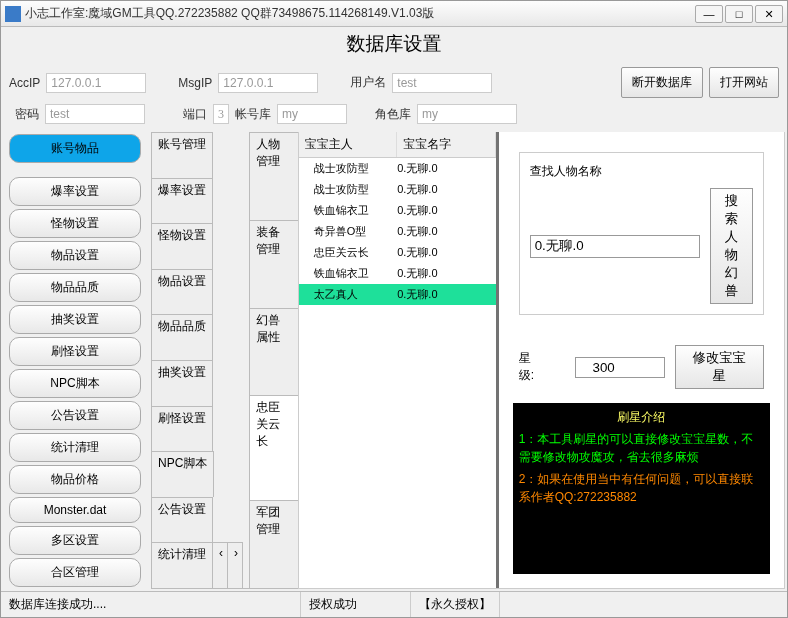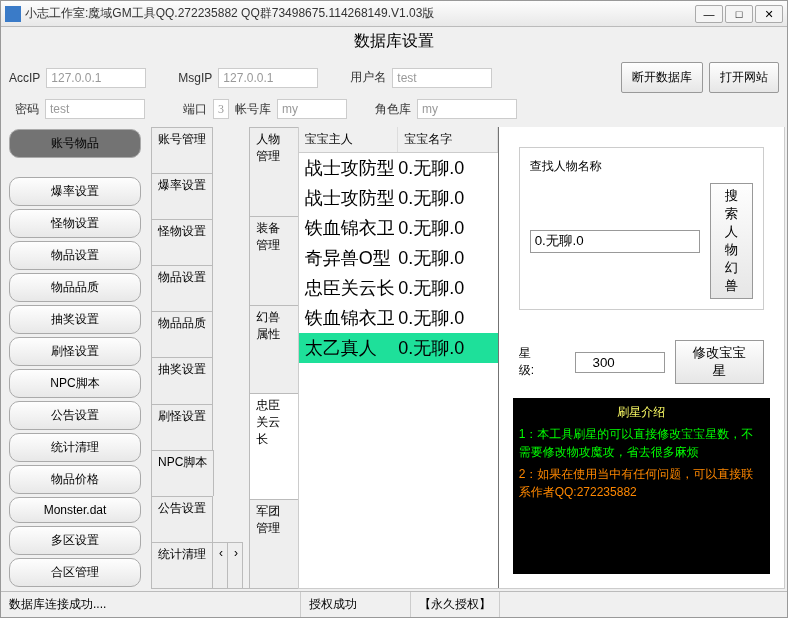--- a/index.html
+++ b/index.html
@@ -3,40 +3,40 @@
 <meta charset="utf-8">
 <style>
 * { box-sizing: border-box; margin: 0; padding: 0; }
 body { font-family: "Microsoft YaHei", SimSun, sans-serif; font-size: 12px; background: #fff; }
 .window { width: 788px; height: 618px; border: 1px solid #999; background: #f0f0f0; display: flex; flex-direction: column; }
 .titlebar { height: 26px; background: linear-gradient(#fdfdfd, #e8e8e8); display: flex; align-items: center; padding: 0 4px; border-bottom: 1px solid #bbb; }
 .title-icon { width: 16px; height: 16px; background: #3a7bc8; margin-right: 4px; }
 .title-text { flex: 1; font-size: 12px; color: #333; }
 .win-controls { display: flex; gap: 2px; }
 .win-btn { width: 28px; height: 18px; border: 1px solid #aaa; background: #f5f5f5; font-size: 11px; text-align: center; line-height: 16px; border-radius: 2px; cursor: pointer; }
-.subtitle { text-align: center; font-size: 16px; padding: 4px 6px; background: #f0f0f0; }
+.subtitle { text-align: center; font-size: 19px; padding: 4px 6px; background: #f0f0f0; }
 .conn-row { display: flex; align-items: center; padding: 6px 8px; gap: 6px; background: #f0f0f0; }
 .conn-label { font-size: 12px; color: #333; }
 .conn-input { border: 1px solid #ccc; background: #fff; padding: 2px 4px; font-size: 12px; height: 20px; color: #999; }
 .conn-btn { border: 1px solid #999; background: linear-gradient(#fefefe, #e6e6e6); padding: 6px 10px; font-size: 12px; cursor: pointer; border-radius: 2px; }
 .main-area { flex: 1; display: flex; background: #f0f0f0; overflow: hidden; }
 .sidebar { width: 148px; padding: 4px 8px; display: flex; flex-direction: column; gap: 3px; overflow-y: auto; }
 .side-btn { border: 1px solid #aaa; background: linear-gradient(#fefefe, #e8e8e8); border-radius: 10px; padding: 5px 0; text-align: center; font-size: 12px; cursor: pointer; }
-.side-btn.active { background: #737373; }
+.side-btn.active { background: #0ea5e9; }
 .side-gap { height: 48px; }
 .content { flex: 1; display: flex; flex-direction: row; padding: 2px; }
 .tabs { display: flex; flex-wrap: wrap; border-bottom: 1px solid #bbb; }
 .tab { border: 1px solid #bbb; border-bottom: none; background: #eee; padding: 3px 6px; font-size: 12px; margin-right: -1px; cursor: pointer; }
 .tab.active { background: #fff; }
 .tab-nav { width: 16px; text-align: center; }
 .content-body { flex: 1; background: #fff; display: flex; border: 1px solid #ccc; border-top: none; }
-.left-panel { width: 200px; border-right: 1px solid #737373; }
+.left-panel { width: 200px; border-right: 3px solid #737373; }
 .table-head { display: flex; background: #f0f0f0; border-bottom: 1px solid #ccc; }
 .th { flex: 1; padding: 4px 6px; font-size: 12px; border-right: 1px solid #ddd; }
-.table-row { display: flex; padding: 3px 6px; font-size: 18px; cursor: pointer; }
+.table-row { display: flex; padding: 3px 15px; font-size: 11px; cursor: pointer; }
 .table-row .td1 { flex: 1; }
 .table-row .td2 { flex: 1; }
 .table-row.selected { background: #1ee09a; }
 .right-panel { flex: 1; padding: 10px; display: flex; flex-direction: column; }
 .search-group { border: 1px solid #ccc; padding: 10px; margin: 10px; }
 .search-label { margin-bottom: 8px; display: block; }
 .search-row { display: flex; gap: 10px; align-items: center; }
 .search-input { border: 1px solid #999; padding: 3px 4px; width: 170px; }
 .search-btn { border: 1px solid #999; background: linear-gradient(#fefefe, #e6e6e6); padding: 3px 14px; cursor: pointer; }
 .star-row { display: flex; align-items: center; gap: 10px; margin: 20px 10px 10px; }

